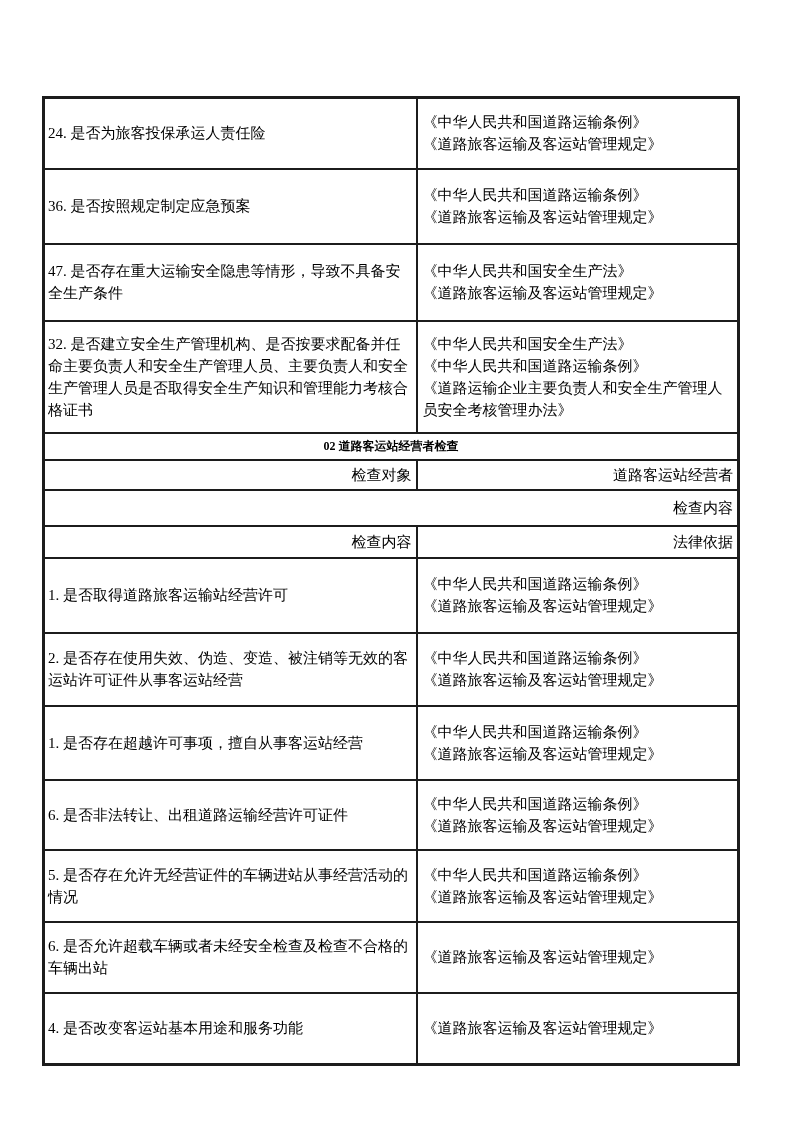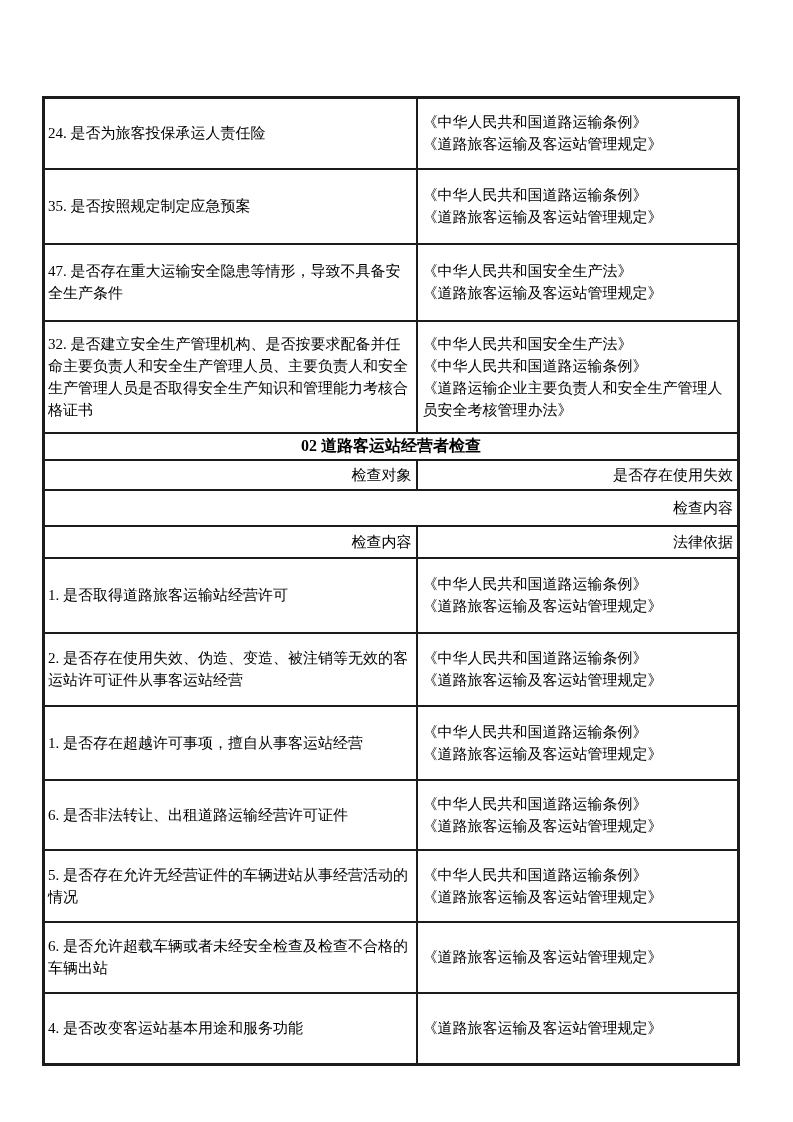--- a/index.html
+++ b/index.html
@@ -43,42 +43,42 @@
     padding: 2px 3px 2px 5px;
     white-space: pre-line;
   }
   td.center {
     text-align: right;
     padding: 2px 4px;
   }
   td.section-title {
     text-align: center;
     font-weight: bold;
-    font-size: 16px;
+    font-size: 12px;
     padding: 1px 4px;
   }
 </style>
 </head>
 <body>
 
 <div class="page">
   <table class="checklist">
     <colgroup>
         <col class="c1">
         <col class="c2">
       </colgroup>
 
     <tbody>
         <tr style="height:71px">
       <td class="item">24. 是否为旅客投保承运人责任险</td>
       <td class="basis">《中华人民共和国道路运输条例》
 《道路旅客运输及客运站管理规定》</td>
     </tr>
     <tr style="height:75px">
-      <td class="item">35. 是否按照规定制定应急预案</td>
+      <td class="item">36. 是否按照规定制定应急预案</td>
       <td class="basis">《中华人民共和国道路运输条例》
 《道路旅客运输及客运站管理规定》</td>
     </tr>
     <tr style="height:77px">
       <td class="item">47. 是否存在重大运输安全隐患等情形，导致不具备安全生产条件</td>
       <td class="basis">《中华人民共和国安全生产法》
 《道路旅客运输及客运站管理规定》</td>
     </tr>
     <tr style="height:112px">
       <td class="item">32. 是否建立安全生产管理机构、是否按要求配备并任命主要负责人和安全生产管理人员、主要负责人和安全生产管理人员是否取得安全生产知识和管理能力考核合格证书</td>
@@ -86,21 +86,21 @@
 《中华人民共和国道路运输条例》
 《道路运输企业主要负责人和安全生产管理人员安全考核管理办法》</td>
     </tr>
 
     <tr style="height:27px">
       <td class="section-title" colspan="2">02 道路客运站经营者检查</td>
     </tr>
 
     <tr style="height:30px">
       <td class="center">检查对象</td>
-      <td class="center">是否存在使用失效</td>
+      <td class="center">道路客运站经营者</td>
     </tr>
 
     <tr style="height:36px">
       <td class="center" colspan="2">检查内容</td>
     </tr>
 
     <tr style="height:32px">
       <td class="center">检查内容</td>
       <td class="center">法律依据</td>
     </tr>

